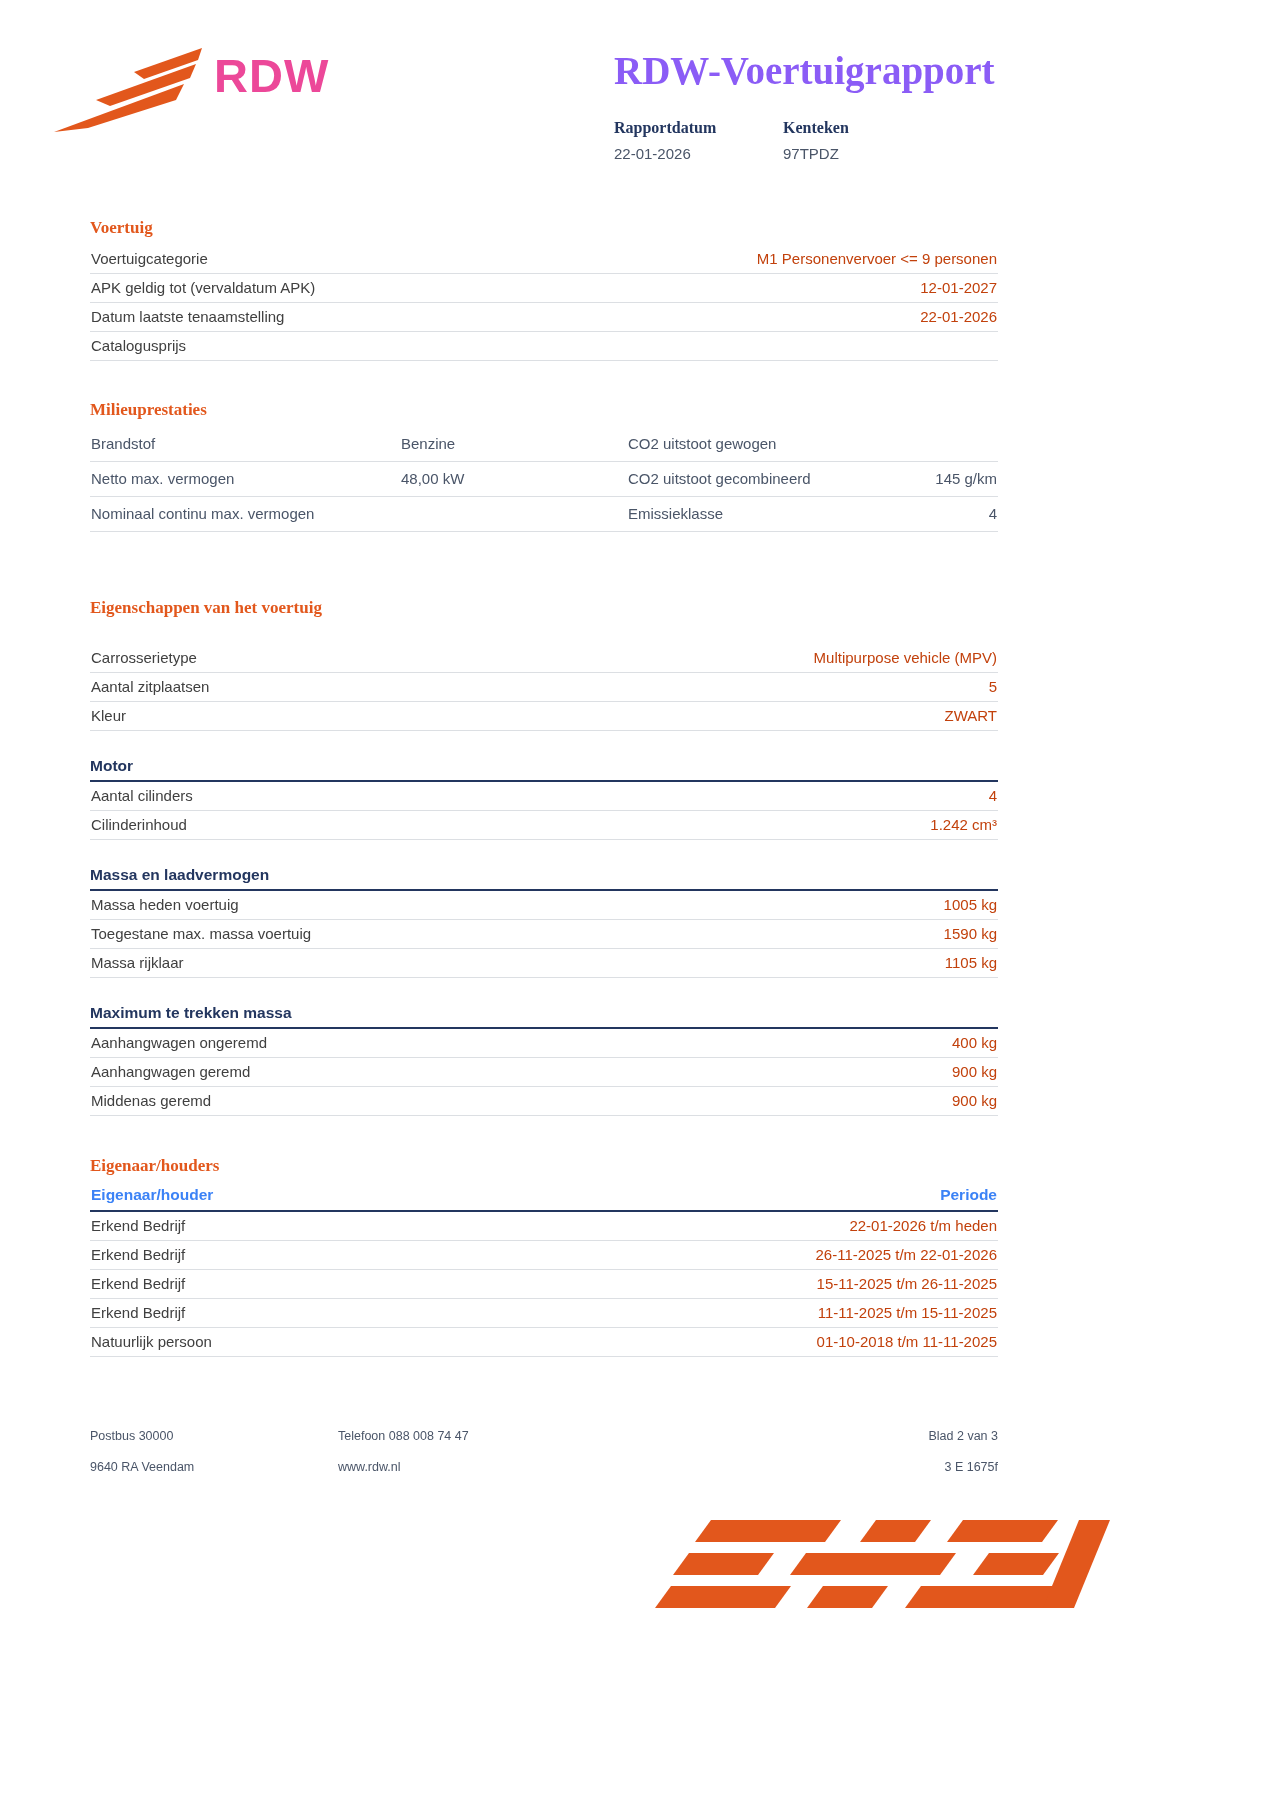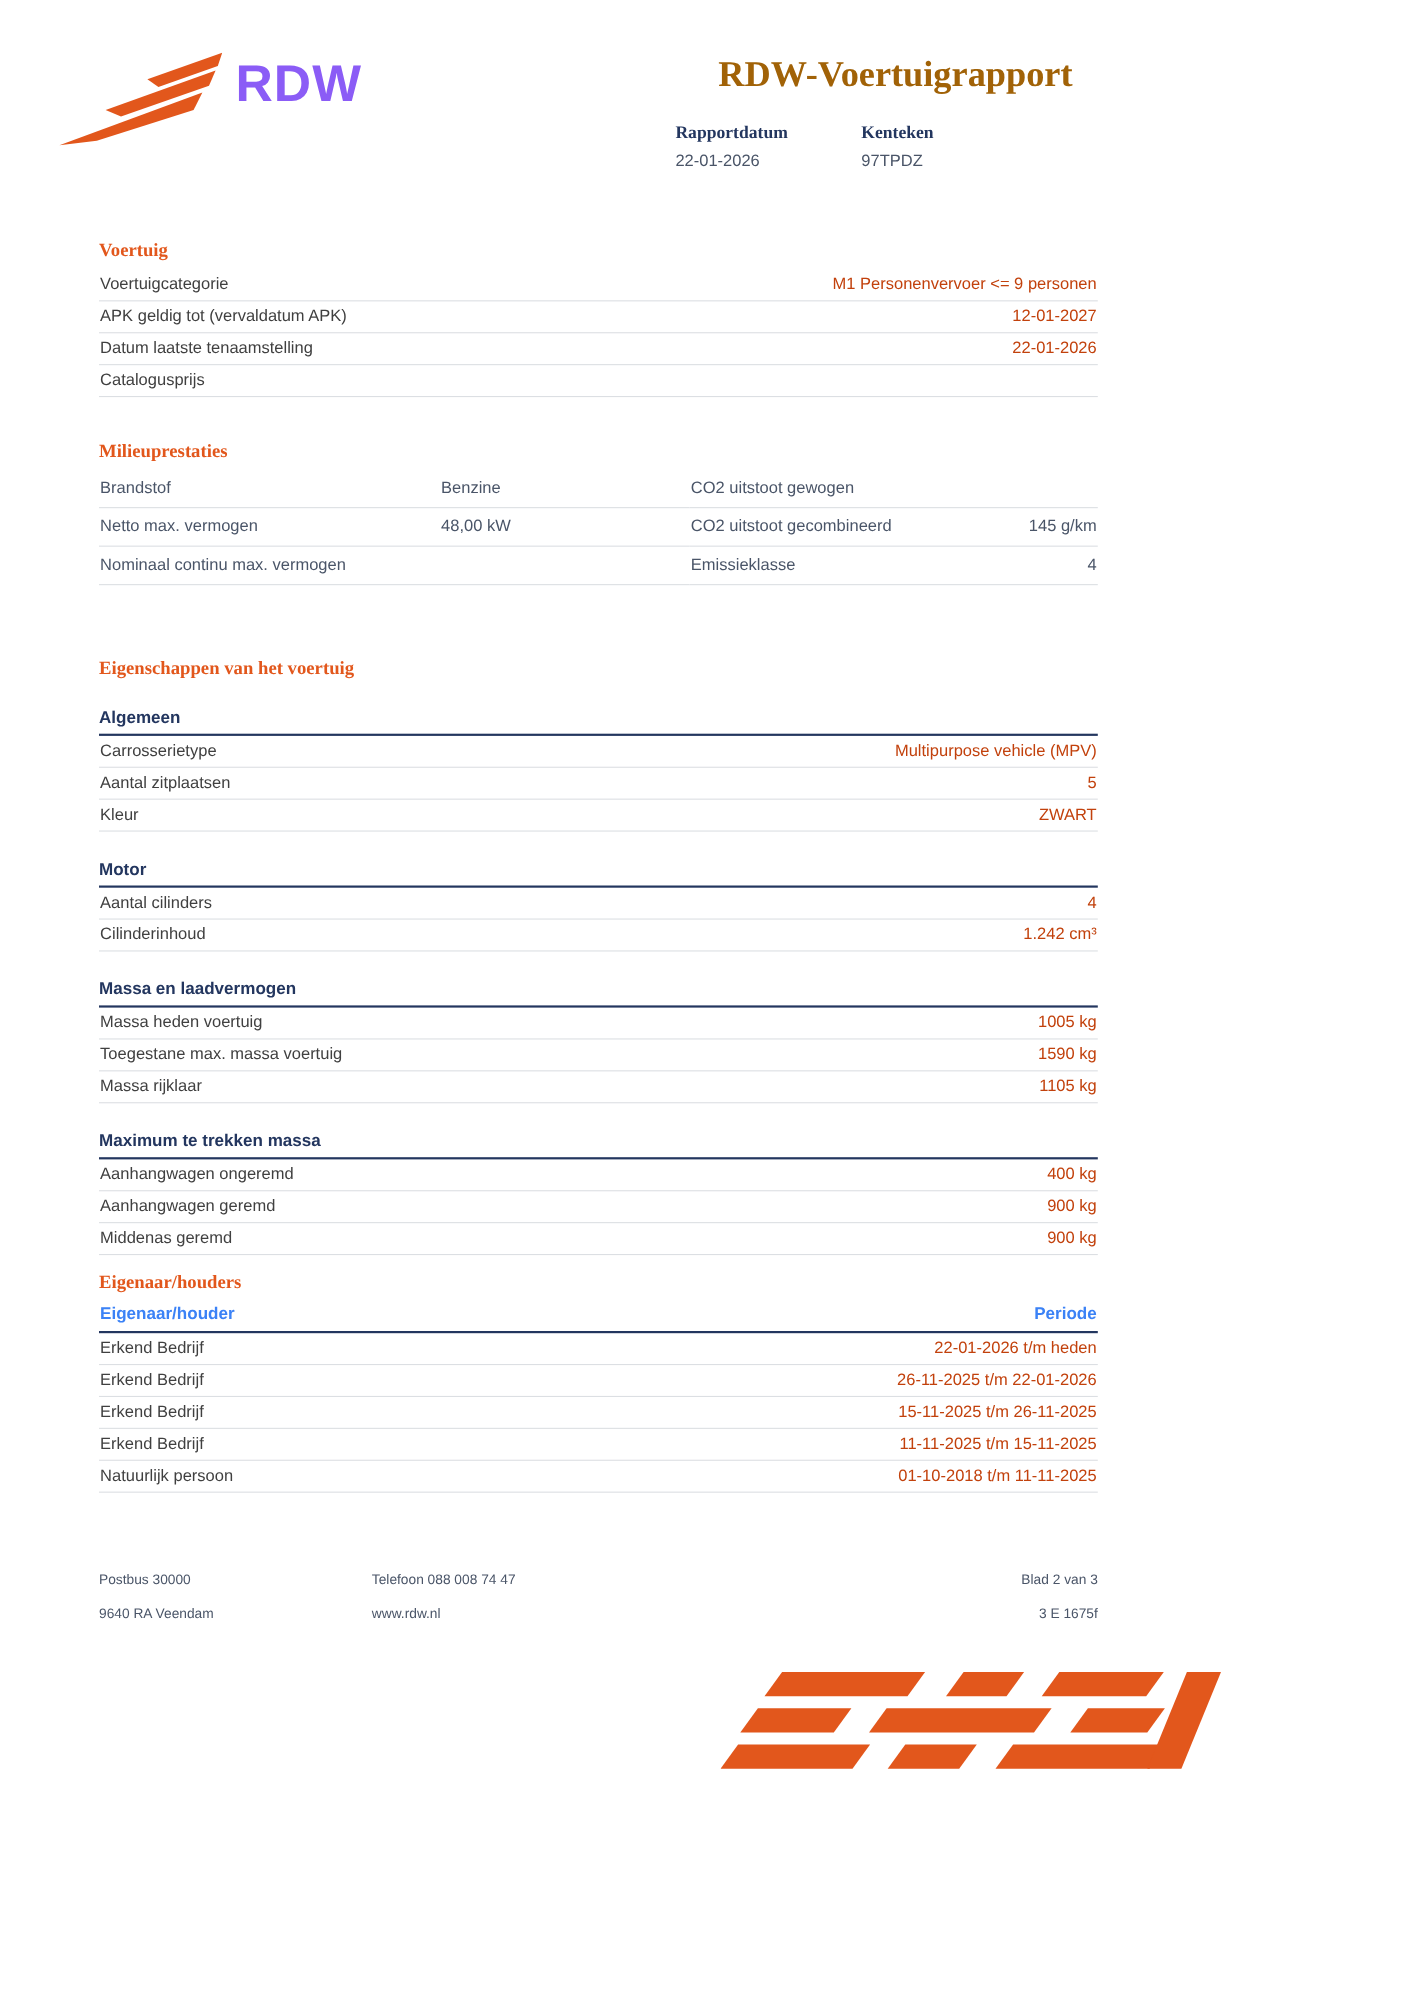--- a/index.html
+++ b/index.html
@@ -10,28 +10,28 @@
     color:#4A5568;
     position:relative;
     overflow:hidden;
   }
   .page { position:relative; width:1280px; height:1812px; background:#fff; }
 
   
   .logo { position:absolute; left:52px; top:46px; display:flex; align-items:flex-start; }
   .logo-icon { width:150px; height:88px; }
   .logo-text {
-    font-size:47px; font-weight:700; color:#8b5cf6;
+    font-size:47px; font-weight:700; color:#ec4899;
     letter-spacing:1px; margin-left:12px; margin-top:2px;
     font-family:"Liberation Sans", sans-serif;
   }
   .report-header { position:absolute; left:614px; top:50px; width:400px; }
   .report-title {
     font-family:"Liberation Serif", serif;
-    font-size:33px; font-weight:700; color:#a16207; line-height:1.1;text-align:center;
+    font-size:39px; font-weight:700; color:#8b5cf6; line-height:1.1;
   }
   .report-meta { display:flex; margin-top:26px; }
   .meta-col { width:169px; }
   .meta-label {
     font-family:"Liberation Serif", serif;
     font-weight:700; font-size:16px; color:#23365F; margin-bottom:8px;
   }
   .meta-value { font-size:15px; color:#4A5568; }
 
   
@@ -161,21 +161,20 @@
         <span class="lbl">Emissieklasse</span>
         <span class="val">4</span>
       </div>
     </div>
   </div>
 
   <div class="section" style="top:598px;">
     <div class="section-heading">Eigenschappen van het voertuig</div>
 
     <div class="group">
-      <div class="group-title">Algemeen</div>
       <div class="row">
         <span class="lbl">Carrosserietype</span>
         <span class="val">Multipurpose vehicle (MPV)</span>
       </div>
       <div class="row">
         <span class="lbl">Aantal zitplaatsen</span>
         <span class="val">5</span>
       </div>
       <div class="row">
         <span class="lbl">Kleur</span>

